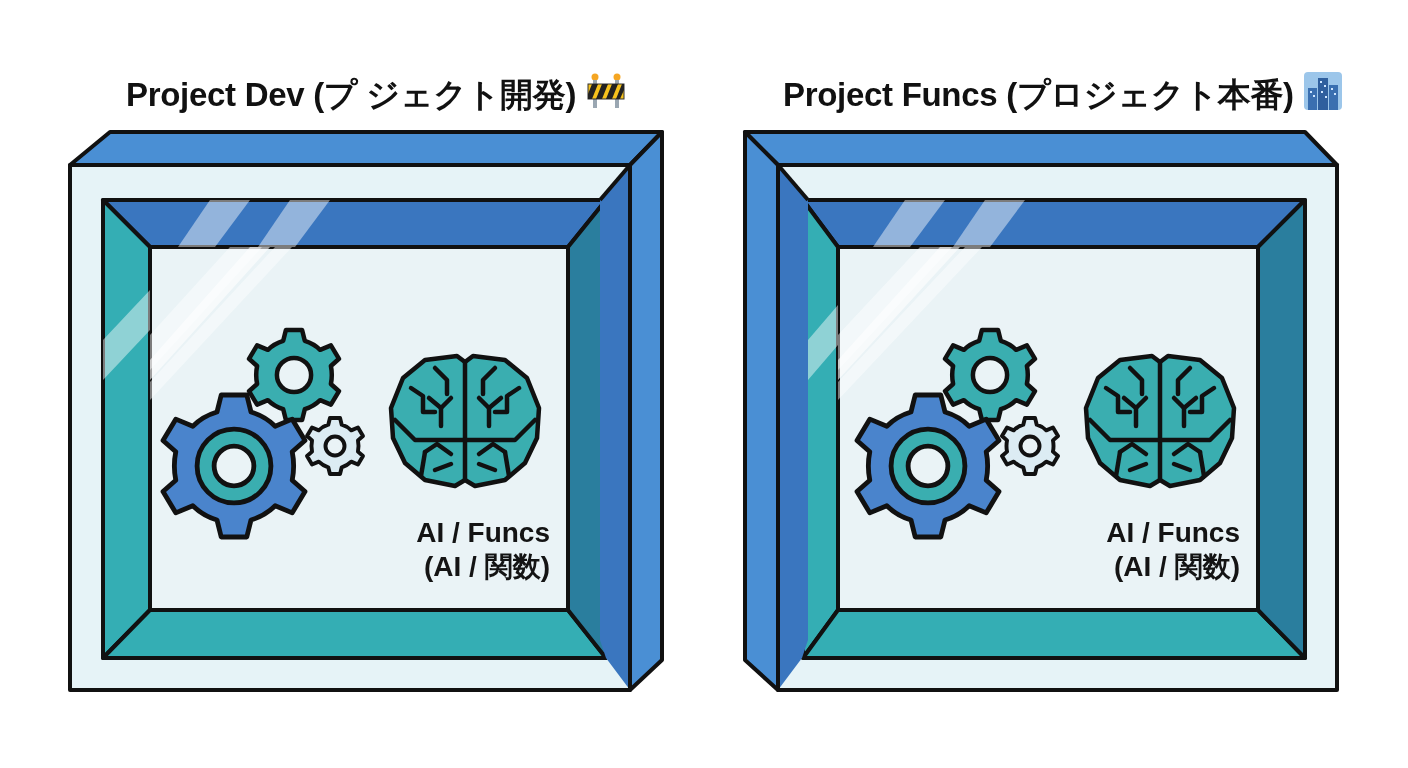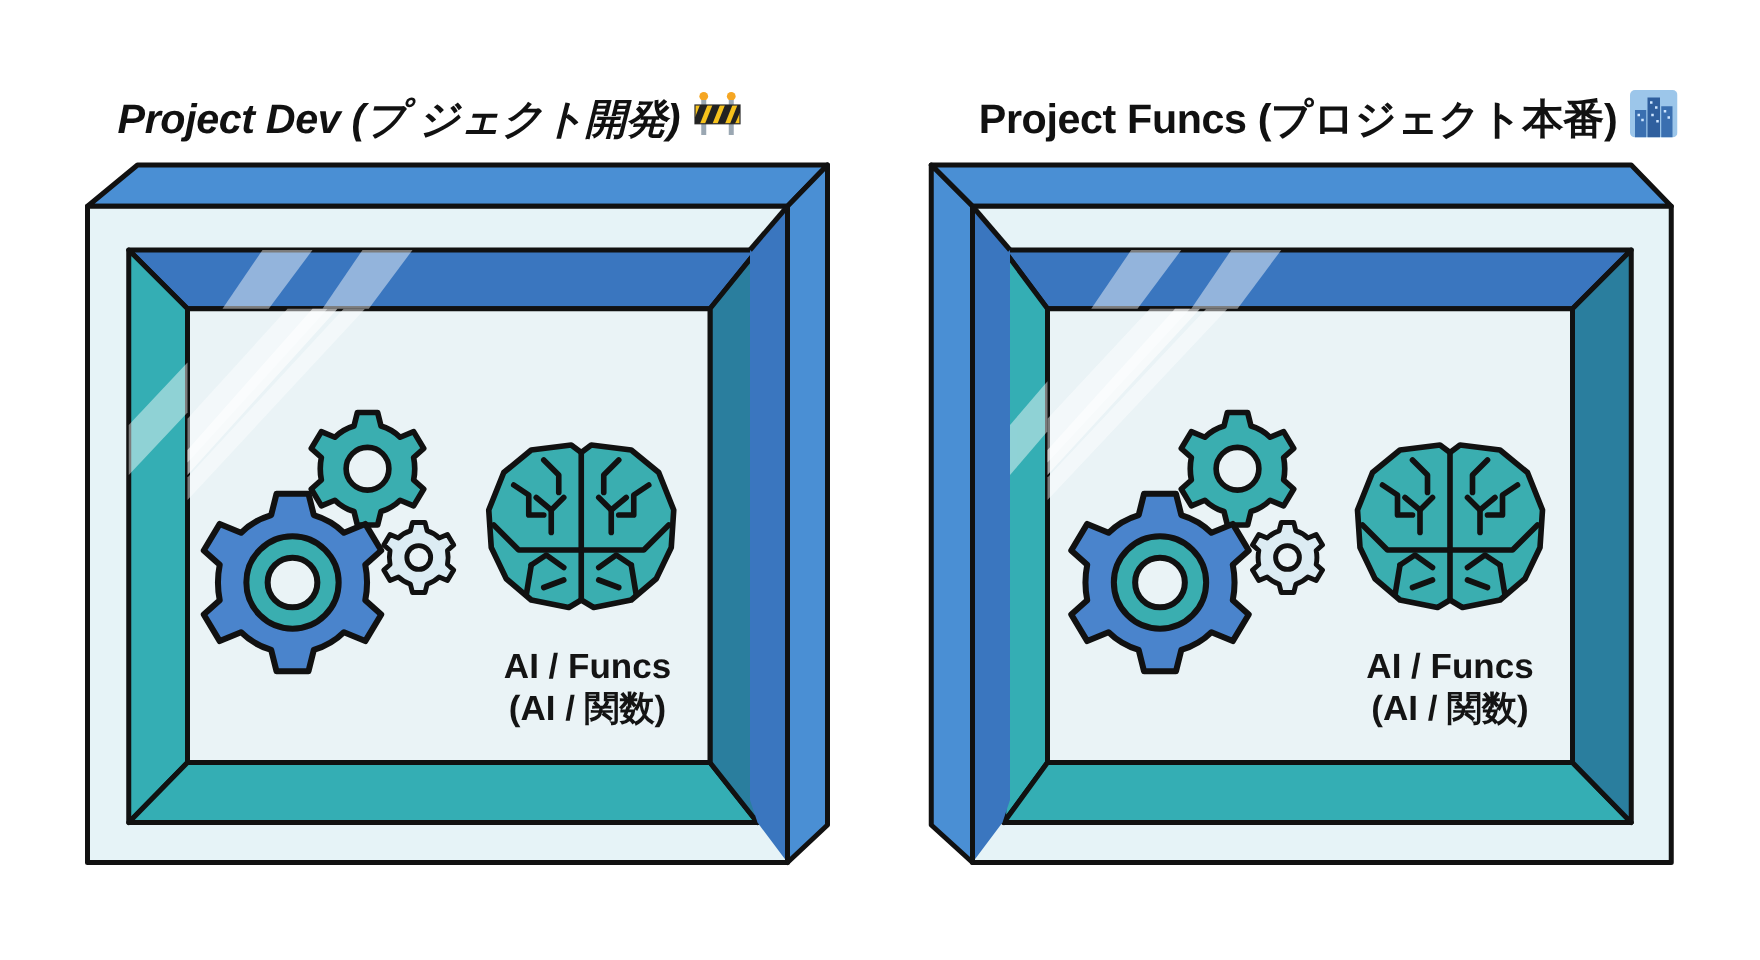--- a/index.html
+++ b/index.html
@@ -1,26 +1,26 @@
 <!DOCTYPE html>
 <html><head>
 <meta charset="utf-8">
 <style>
   html, body { margin:0; padding:0; background:#ffffff; }
   body { width:1408px; height:768px; position:relative; overflow:hidden; font-family:"Liberation Sans", "DejaVu Sans", sans-serif; }
   .title { position:absolute; top:72px; height:46px; font-weight:700; font-size:33px; color:#111; white-space:nowrap; display:flex; align-items:center; gap:10px; }
   .title .txt { letter-spacing:-0.3px; }
   .panel { position:absolute; top:0; left:0; width:1408px; height:768px; }
   svg { position:absolute; top:0; left:0; }
-  .label { position:absolute; font-weight:700; font-size:28px; color:#141414; text-align:center; line-height:34px; white-space:nowrap; }
+  .label { position:absolute; font-weight:700; font-size:28px; color:#141414; text-align:right; line-height:34px; white-space:nowrap; }
 </style>
 </head>
 <body>
 
-<div class="title" style="left:94px;font-style:italic;">
+<div class="title" style="left:126px;">
   <span class="txt">Project Dev (プ ジェクト開発)</span>
   <span>
     <svg width="40" height="38" viewBox="0 0 40 38" style="position:relative;">
       <circle cx="9" cy="5" r="3.5" fill="#f5a623"></circle>
       <circle cx="31" cy="5" r="3.5" fill="#f5a623"></circle>
       <rect x="7" y="8" width="4" height="28" fill="#9aa7b2"></rect>
       <rect x="29" y="8" width="4" height="28" fill="#9aa7b2"></rect>
       <rect x="2" y="12" width="36" height="15" fill="#f6c21c" stroke="#333" stroke-width="1"></rect>
       <g fill="#222">
         <polygon points="6,12 12,12 6,27 2,27 2,22"></polygon>

